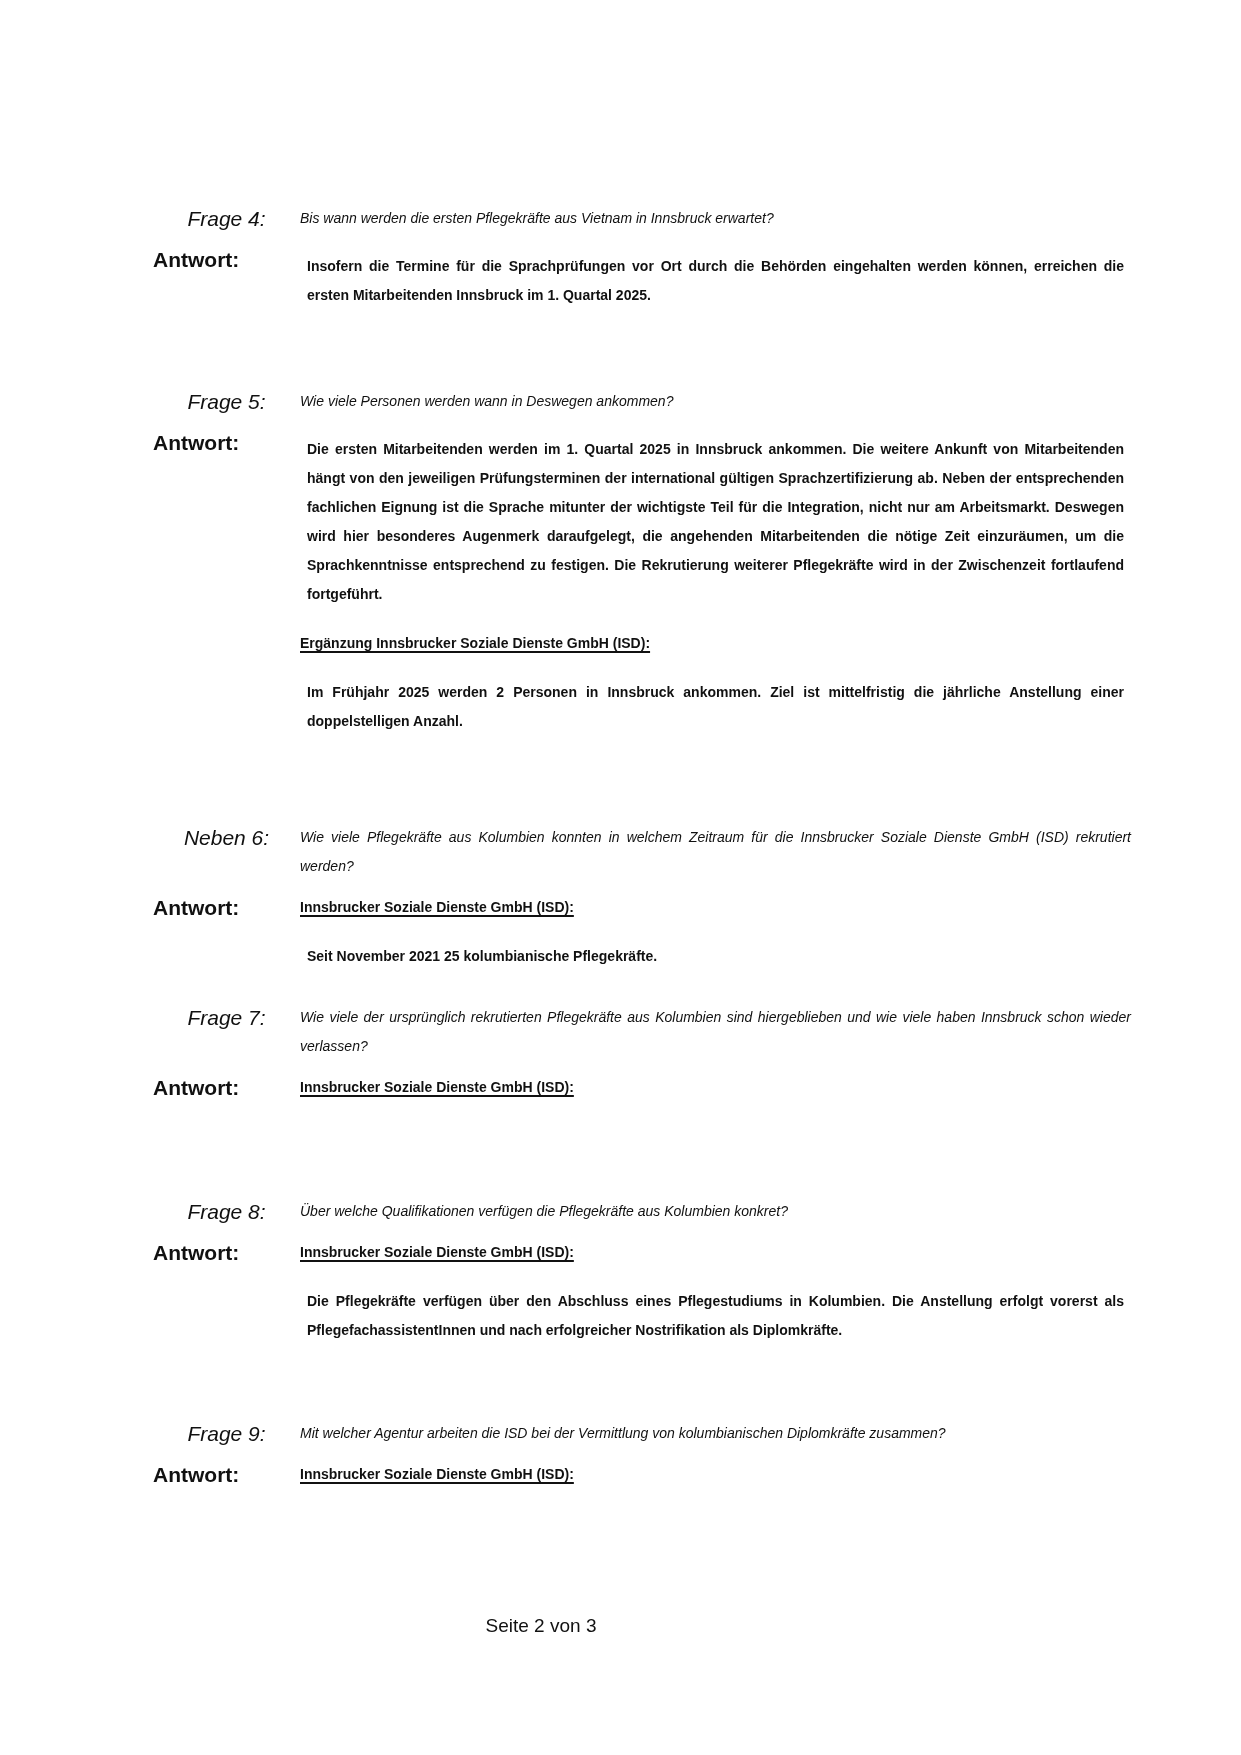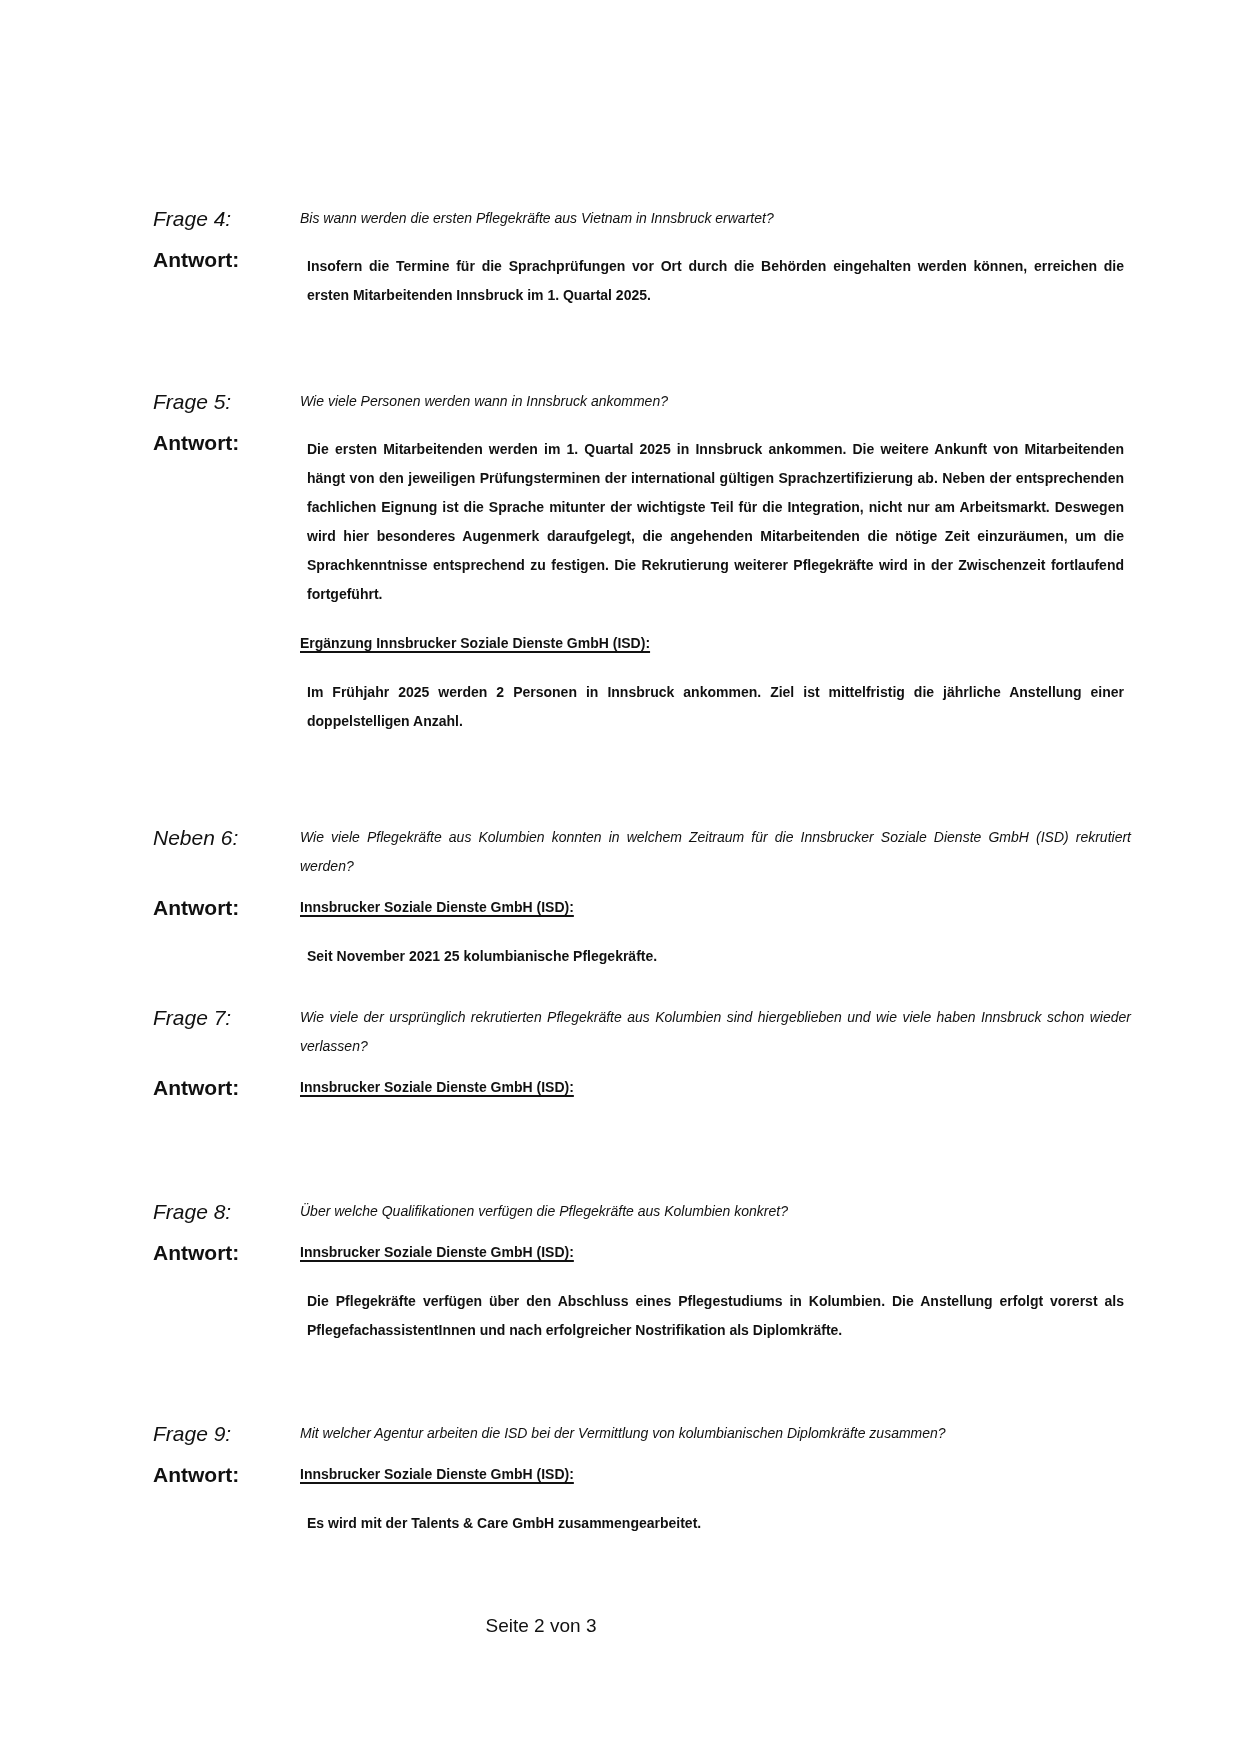--- a/index.html
+++ b/index.html
@@ -38,20 +38,21 @@
       line-height: 29px;
     }
     .content {
       width: 831px;
       font-size: 14px;
       line-height: 29px;
     }
     .q .label, .q .content {
       font-style: italic;
       font-weight: normal;
+      text-align: center;
     }
     .q .content {
       text-align: justify;
     }
     .a .label {
       font-weight: bold;
     }
     .a .content {
       font-weight: bold;
     }
@@ -91,21 +92,21 @@
       <div class="label">Antwort:</div>
       <div class="content">
         <p class="para">Insofern die Termine für die Sprachprüfungen vor Ort durch die Behörden eingehalten werden können, erreichen die ersten Mitarbeitenden Innsbruck im 1. Quartal 2025.</p>
       </div>
     </div>
   </div>
 
   <div class="block" style="top:387px;">
     <div class="row q">
       <div class="label">Frage 5:</div>
-      <div class="content">Wie viele Personen werden wann in Innsbruck ankommen?</div>
+      <div class="content">Wie viele Personen werden wann in Deswegen ankommen?</div>
     </div>
     <div class="gap-sm"></div>
     <div class="row a">
       <div class="label">Antwort:</div>
       <div class="content">
         <p class="para">Die ersten Mitarbeitenden werden im 1. Quartal 2025 in Innsbruck ankommen. Die weitere Ankunft von Mitarbeitenden hängt von den jeweiligen Prüfungsterminen der international gültigen Sprachzertifizierung ab. Neben der entsprechenden fachlichen Eignung ist die Sprache mitunter der wichtigste Teil für die Integration, nicht nur am Arbeitsmarkt. Deswegen wird hier besonderes Augenmerk daraufgelegt, die angehenden Mitarbeitenden die nötige Zeit einzuräumen, um die Sprachkenntnisse entsprechend zu festigen. Die Rekrutierung weiterer Pflegekräfte wird in der Zwischenzeit fortlaufend fortgeführt.</p>
         <div style="height:13px;"></div>
         <p class="heading">Ergänzung Innsbrucker Soziale Dienste GmbH (ISD):</p>
         <div style="height:13px;"></div>
         <p class="para">Im Frühjahr 2025 werden 2 Personen in Innsbruck ankommen. Ziel ist mittelfristig die jährliche Anstellung einer doppelstelligen Anzahl.</p>
@@ -164,20 +165,19 @@
     <div class="row q">
       <div class="label">Frage 9:</div>
       <div class="content">Mit welcher Agentur arbeiten die ISD bei der Vermittlung von kolumbianischen Diplomkräfte zusammen?</div>
     </div>
     <div class="gap-sm"></div>
     <div class="row a">
       <div class="label">Antwort:</div>
       <div class="content">
         <p class="heading">Innsbrucker Soziale Dienste GmbH (ISD):</p>
         <div style="height:13px;"></div>
-        <p class="para">Es wird mit der Talents &amp; Care GmbH zusammengearbeitet.</p>
       </div>
     </div>
   </div>
 
   <div class="footer">Seite 2 von 3</div>
 
 </div>
 
 </body></html>

